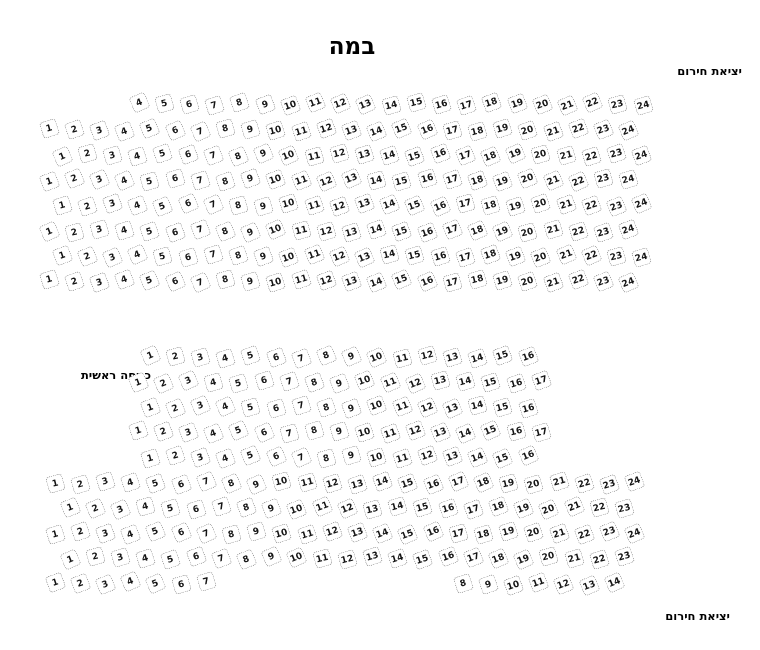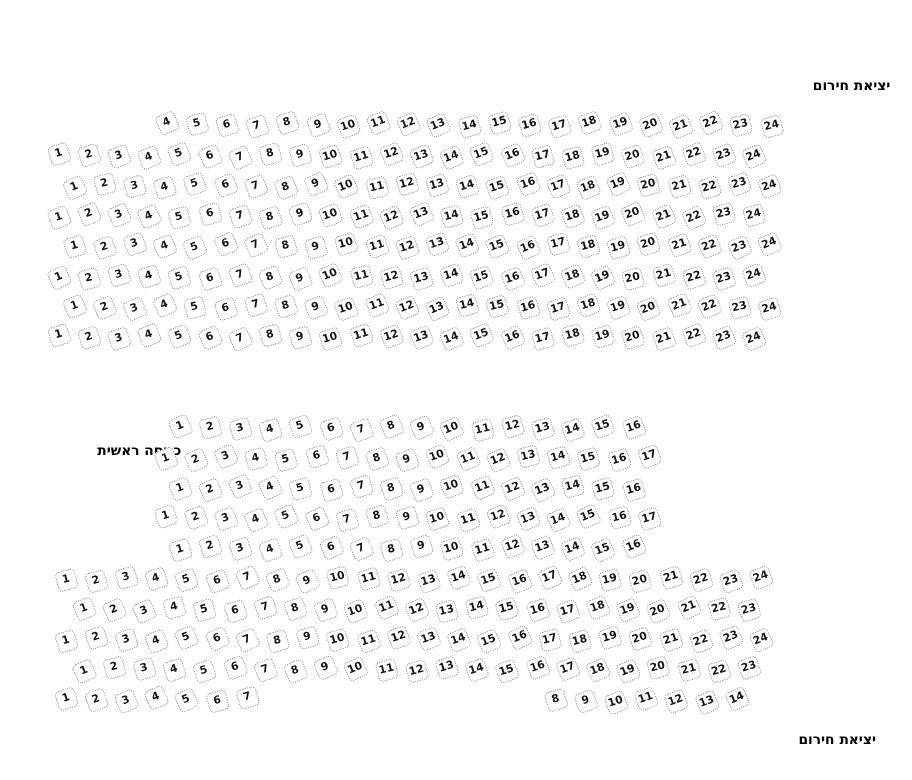--- a/index.html
+++ b/index.html
@@ -26,20 +26,21 @@
   .seat .num{
     font-family:"DejaVu Sans", sans-serif;
     font-weight:bold;font-size:9px;line-height:1;color:#141414;
     transform:rotate(2deg);
   }
 </style>
 </head>
 <body>
 
 <div class="canvas">
+  <div class="title">במה</div>
   <div class="lbl" id="exit-top">יציאת חירום</div>
   <div class="lbl" id="entrance">כניסה ראשית</div>
   <div class="lbl" id="exit-bottom">יציאת חירום</div>
   <div id="seats-layer">
       <div class="seat" style="left: 130.5px; top: 93.85px; transform: rotate(-24.4deg);">
         <span class="num">4</span>
       </div>
       <div class="seat" style="left: 155.7px; top: 94.95px; transform: rotate(-15.6deg);">
         <span class="num">5</span>
       </div>

